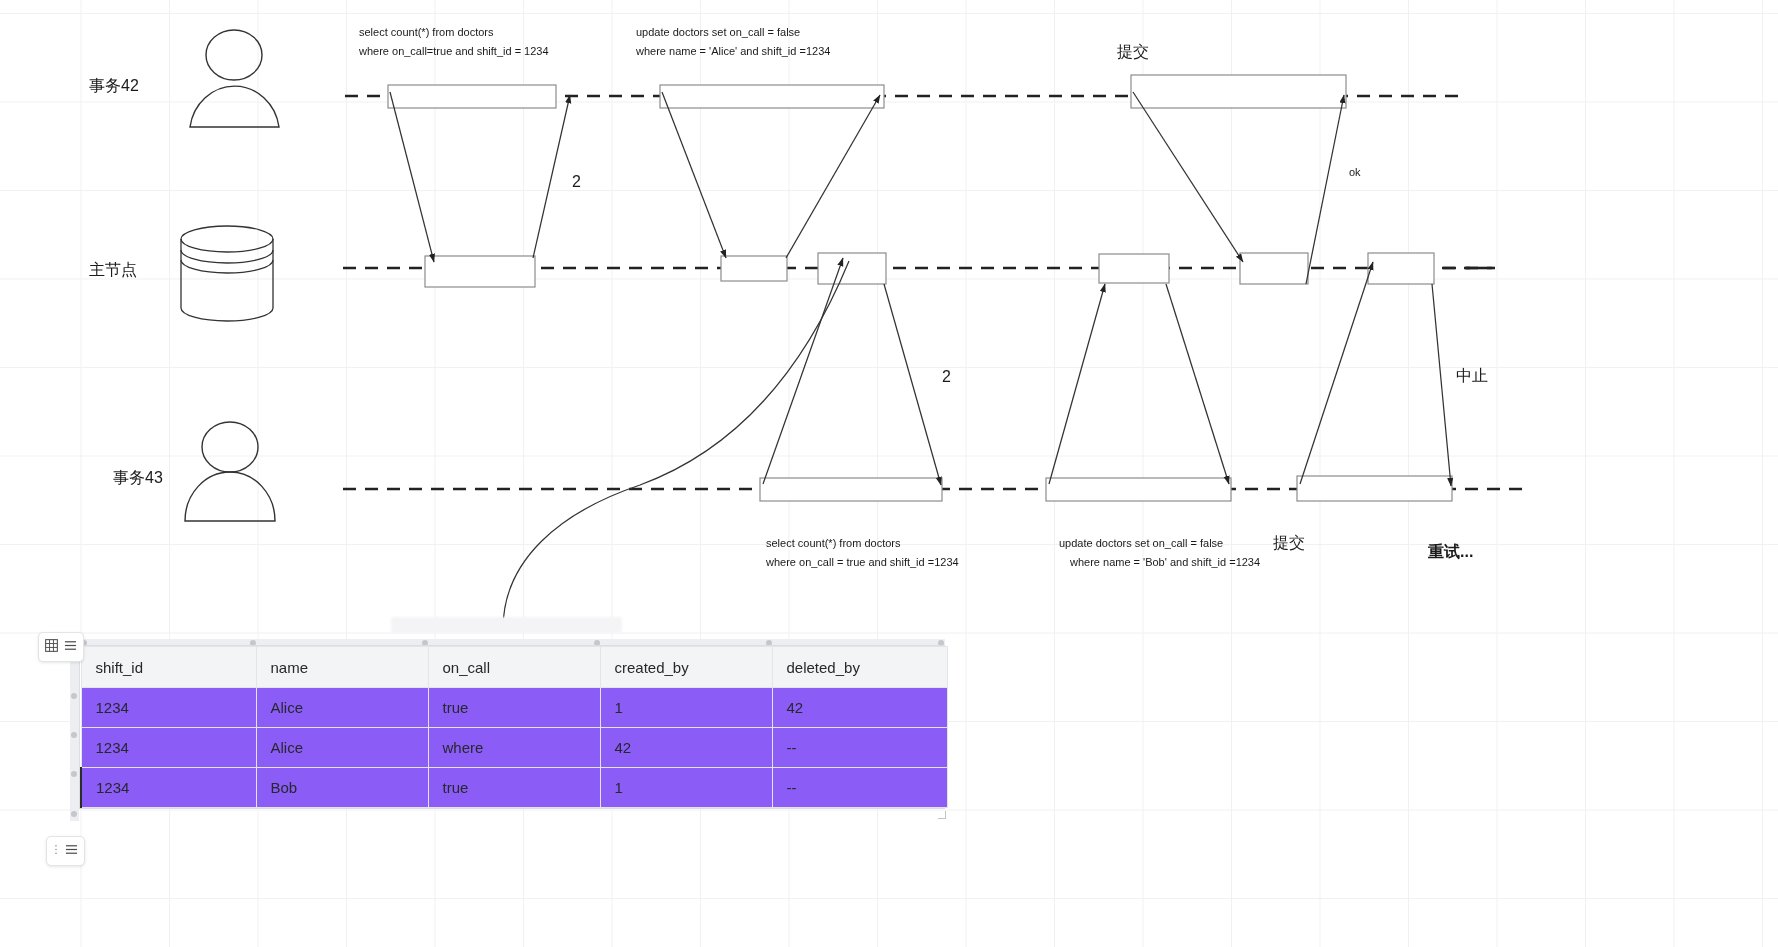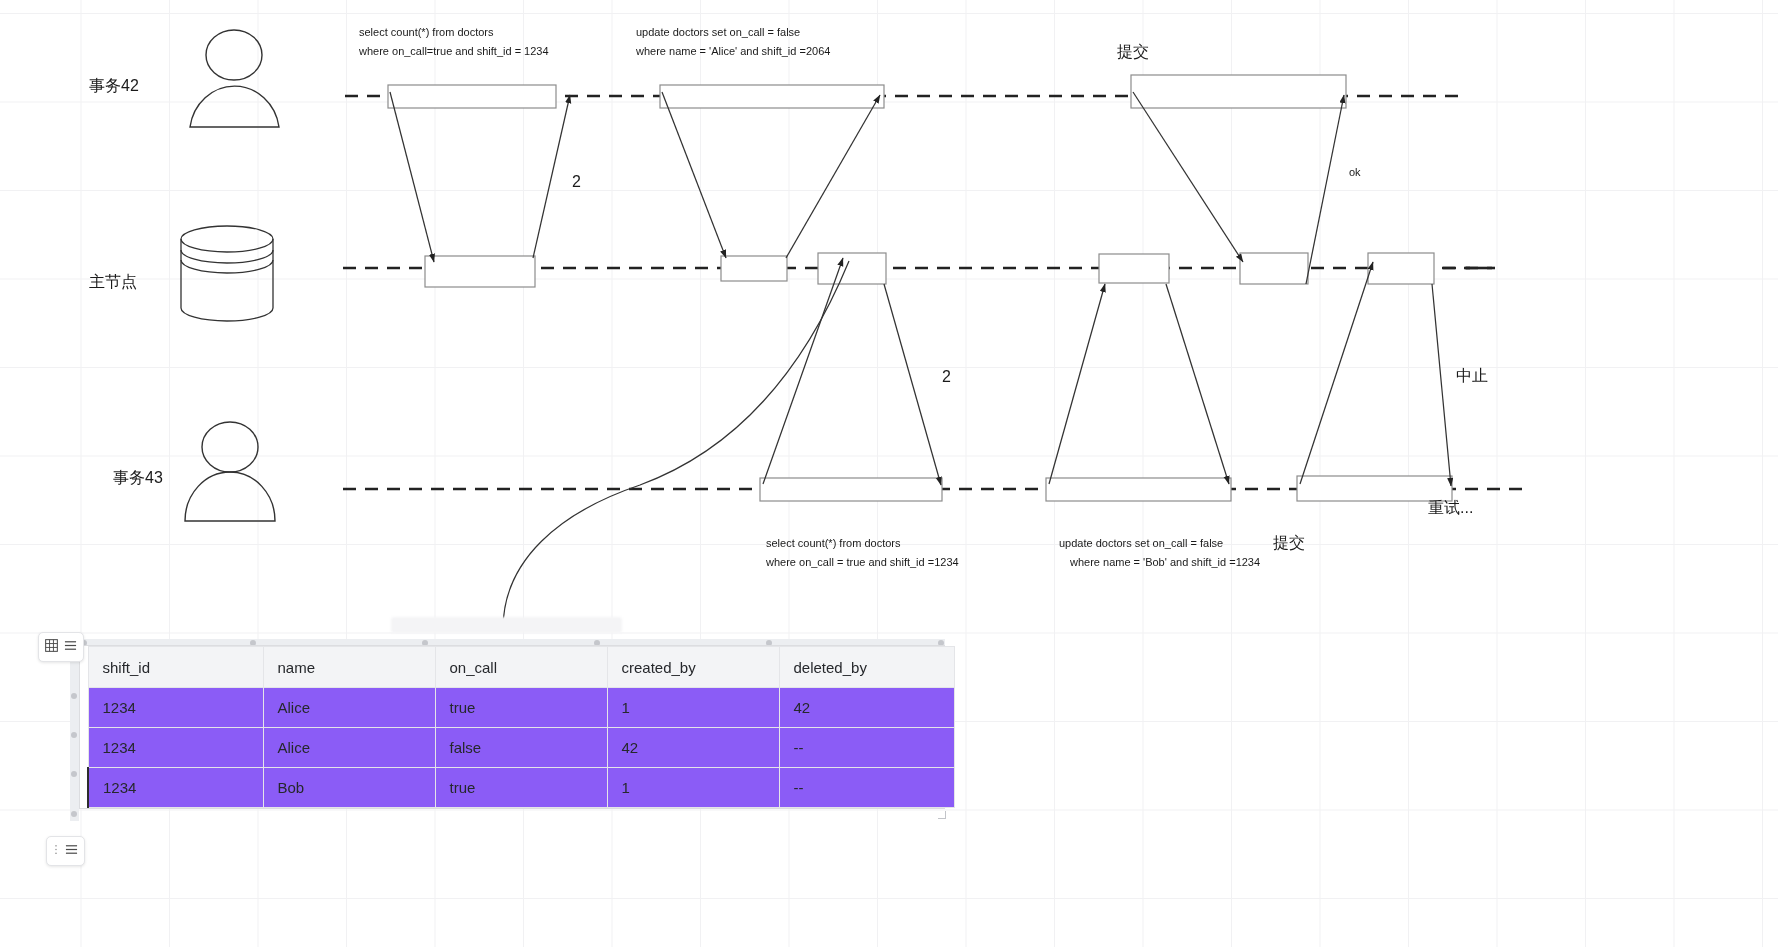--- a/index.html
+++ b/index.html
@@ -46,21 +46,20 @@
 
   
   #table-wrap {
     position: absolute;
     left: 79px;
     top: 645px;
     width: 866px;
     border: 1px solid #dcdde0;
     background: #ffffff;
     box-sizing: border-box;
-    padding-left: 7px;
   }
   #data-table {
     border-collapse: collapse;
     width: 100%;
     table-layout: fixed;
     font-family: "Liberation Sans", sans-serif;
   }
   #data-table th, #data-table td {
     border: 1px solid #e4e5e8;
     font-size: 15px;
@@ -211,36 +210,36 @@
 
       <line x1="1432" y1="284" x2="1451" y2="486" marker-end="url(#ah)"></line>
 
       <line x1="1442" y1="268" x2="1470" y2="268" stroke="#222" stroke-width="2.6" stroke-dasharray="13 9"></line>
     </g>
 
     <path d="M503,629 C503,560 560,512 640,485 C730,452 800,380 849,261" fill="none" stroke="#333" stroke-width="1.25"></path>
   </svg>
 
   <div class="lbl cjk" style="left:89px; top:76px;">事务42</div>
-  <div class="lbl cjk" style="left:89px; top:272px;">主节点</div>
+  <div class="lbl cjk" style="left:89px; top:260px;">主节点</div>
   <div class="lbl cjk" style="left:89px; top:468px;margin-left:24px;">事务43</div>
 
   <div class="lbl" style="left:359px; top:22px;">select count(*) from doctors</div>
   <div class="lbl" style="left:359px; top:41px;">where on_call=true and shift_id = 1234</div>
 
   <div class="lbl" style="left:636px; top:22px;">update doctors set on_call = false</div>
-  <div class="lbl" style="left:636px; top:41px;">where name = 'Alice' and shift_id =2064</div>
+  <div class="lbl" style="left:636px; top:41px;">where name = 'Alice' and shift_id =1234</div>
 
   <div class="lbl cjk" style="left:1117px; top:42px;">提交</div>
 
   <div class="lbl num" style="left:572px; top:172px;">2</div>
   <div class="lbl num" style="left:942px; top:367px;">2</div>
   <div class="lbl" style="left:1337px; top:162px;margin-left:12px;">ok</div>
   <div class="lbl cjk" style="left:1456px; top:366px;">中止</div>
-  <div class="lbl cjk" style="left:1428px; top:498px;">重试...</div>
+  <div class="lbl cjk" style="left:1428px; top:542px;font-weight:bold;">重试...</div>
 
   <div class="lbl" style="left:766px; top:533px;">select count(*) from doctors</div>
   <div class="lbl" style="left:766px; top:552px;">where on_call = true and shift_id =1234</div>
 
   <div class="lbl" style="left:1059px; top:533px;">update doctors set on_call = false</div>
   <div class="lbl" style="left:1059px; top:552px;margin-left:11px;">where name = 'Bob' and shift_id =1234</div>
 
   <div class="lbl cjk" style="left:1273px; top:533px;">提交</div>
 
   <div class="table-shadow"></div>
@@ -283,21 +282,21 @@
         <tr>
           <td>1234</td>
           <td>Alice</td>
           <td>true</td>
           <td>1</td>
           <td>42</td>
         </tr>
         <tr>
           <td>1234</td>
           <td>Alice</td>
-          <td>false</td>
+          <td>where</td>
           <td>42</td>
           <td>--</td>
         </tr>
         <tr>
           <td style="border-left:2px solid #2c2c2c;">1234</td>
           <td>Bob</td>
           <td>true</td>
           <td>1</td>
           <td>--</td>
         </tr>

